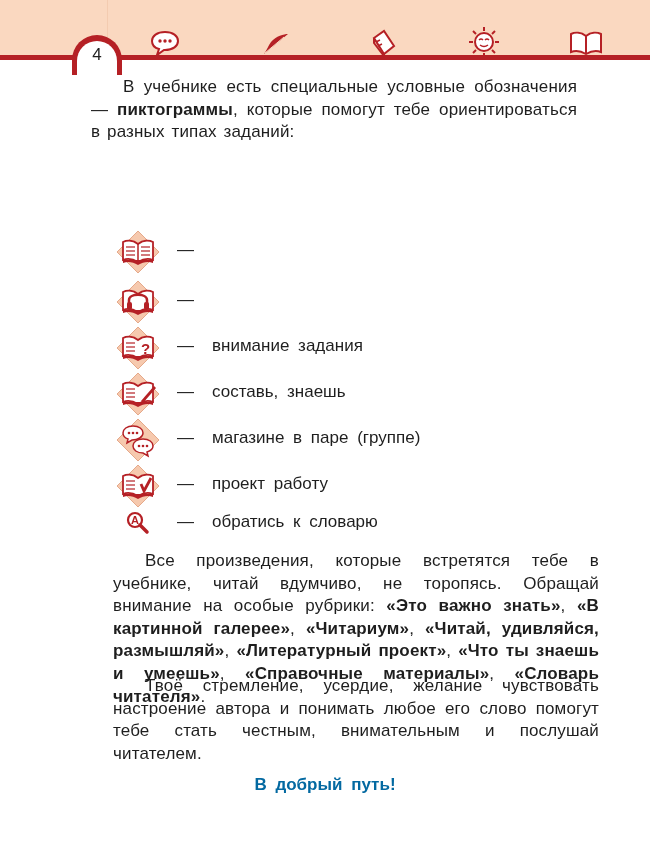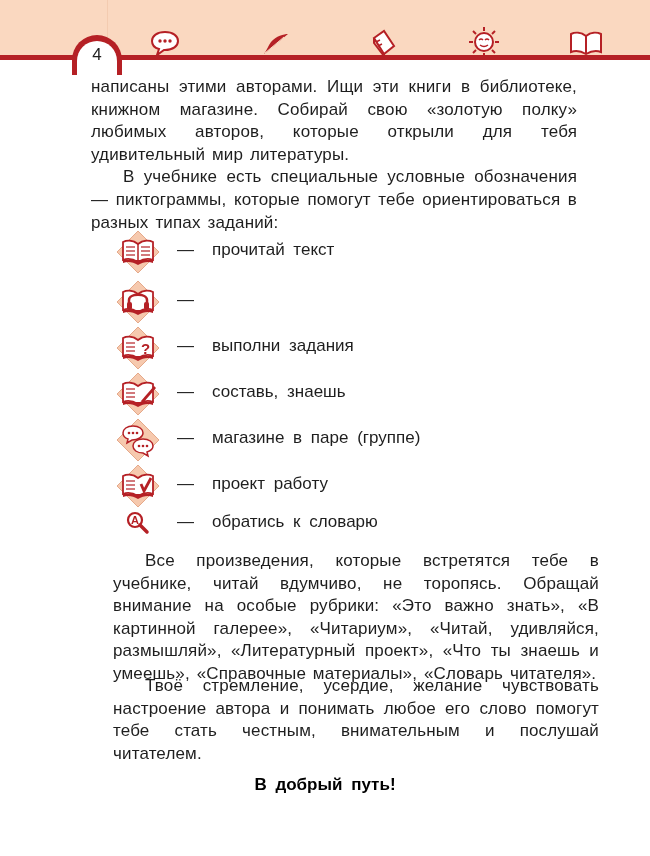--- a/index.html
+++ b/index.html
@@ -10,29 +10,29 @@
   .header-line { position:absolute; left:0; top:55px; width:650px; height:5px; background:#B52025; }
   .page-tab { position:absolute; left:72px; top:35px; width:50px; height:40px; background:#B52025; border-radius:25px 25px 0 0; }
   .page-tab-inner { position:absolute; left:77px; top:41px; width:40px; height:34px; background:#ffffff; border-radius:20px 20px 0 0; }
   .page-number { position:absolute; left:77px; top:45px; width:40px; text-align:center; font-size:17px; color:#222; }
   .hicon { position:absolute; top:28px; }
   .hicon svg { display:block; }
 
   .text { position:absolute; left:91px; width:486px; font-size:17px; line-height:22.6px; text-align:justify; letter-spacing:0.15px; word-spacing:2px; }
   .text p { margin:0; }
   .indent { text-indent:32px;margin-left:22px; }
-  b { font-weight:normal; }
+  b { font-weight:bold; }
 
   .picto-list { position:absolute; left:116px; top:230px; width:460px; }
   .picto-row { position:absolute; left:0; height:40px; width:460px; }
   .picto-icon { position:absolute; left:0; top:0; width:44px; height:44px; }
   .picto-dash { position:absolute; left:61px; top:10px; font-size:17px; }
   .picto-label { position:absolute; left:96px; top:10px; font-size:17px; word-spacing:4px; }
 
-  .farewell { position:absolute; left:0; width:650px; top:775px; text-align:center; font-size:17px; font-weight:bold; color:#000000; word-spacing:4px; }
+  .farewell { position:absolute; left:0; width:650px; top:775px; text-align:center; font-size:17px; font-weight:bold; color:#0369a1; word-spacing:4px; }
 </style>
 </head>
 <body>
 
 <div class="header">
   <div class="header-divider"></div>
 </div>
 <div class="header-line"></div>
 <div class="page-tab"></div>
 <div class="page-tab-inner"></div>
@@ -76,21 +76,20 @@
     </svg>
 </div>
 <div class="hicon" style="left:568px;top:30px;">
   <svg width="36" height="26" viewBox="0 0 36 26">
       <path d="M18 6 C13 2 7 2 3 4 L3 22 C8 20 13 21 18 24 C23 21 28 20 33 22 L33 4 C29 2 23 2 18 6z" fill="#fff" stroke="#B52025" stroke-width="2"></path>
       <line x1="18" y1="6" x2="18" y2="24" stroke="#B52025" stroke-width="2"></line>
     </svg>
 </div>
 
 <div class="text" style="top:76px;">
-  <p>написаны этими авторами. Ищи эти книги в библиотеке, книжном магазине. Собирай свою «золотую полку» любимых авторов, которые открыли для тебя удивительный мир литературы.</p>
   <p class="indent"><span>В учебнике есть специальные условные обозначения — </span><b>пиктограммы</b><span>, которые помогут тебе ориентироваться в разных типах заданий:</span></p>
 </div>
 
 <div class="picto-list">
 
   <div class="picto-row" style="top:0px;">
     <div class="picto-icon">
       <svg width="44" height="44" viewBox="0 0 44 44">
           <polygon points="22,1 43,22 22,43 1,22" fill="#F6C9AE" stroke="#e5a98a" stroke-width="1"></polygon>
           <path d="M22 14 C17 10 11 10 7 12 L7 30 C12 28 17 29 22 32 C27 29 32 28 37 30 L37 12 C33 10 27 10 22 14z" fill="#fff" stroke="#B52025" stroke-width="1.8"></path>
@@ -100,21 +99,20 @@
             <line x1="10" y1="21" x2="19" y2="21"></line>
             <line x1="10" y1="25" x2="19" y2="25"></line>
             <line x1="25" y1="17" x2="34" y2="17"></line>
             <line x1="25" y1="21" x2="34" y2="21"></line>
             <line x1="25" y1="25" x2="34" y2="25"></line>
           </g>
           <path d="M7 30 L7 33 C12 31 17 32 22 35 C27 32 32 31 37 33 L37 30" fill="#B52025"></path>
         </svg>
     </div>
     <span class="picto-dash">—</span>
-    <span class="picto-label">прочитай текст</span>
   </div>
 
   <div class="picto-row" style="top:50px;">
     <div class="picto-icon">
       <svg width="44" height="44" viewBox="0 0 44 44">
           <polygon points="22,1 43,22 22,43 1,22" fill="#F6C9AE" stroke="#e5a98a" stroke-width="1"></polygon>
           <path d="M22 14 C17 10 11 10 7 12 L7 30 C12 28 17 29 22 32 C27 29 32 28 37 30 L37 12 C33 10 27 10 22 14z" fill="#fff" stroke="#B52025" stroke-width="1.8"></path>
           <path d="M13 26 L13 20 C13 13 31 13 31 20 L31 26" fill="none" stroke="#B52025" stroke-width="2.5"></path>
           <rect x="11" y="22" width="5" height="8" rx="2" fill="#B52025"></rect>
           <rect x="28" y="22" width="5" height="8" rx="2" fill="#B52025"></rect>
@@ -132,21 +130,21 @@
           <g stroke="#B52025" stroke-width="1.2">
             <line x1="10" y1="17" x2="19" y2="17"></line>
             <line x1="10" y1="21" x2="19" y2="21"></line>
             <line x1="10" y1="25" x2="19" y2="25"></line>
           </g>
           <text x="29.5" y="28" text-anchor="middle" font-family="Liberation Sans, sans-serif" font-weight="bold" font-size="15" fill="#B52025">?</text>
           <path d="M7 30 L7 33 C12 31 17 32 22 35 C27 32 32 31 37 33 L37 30" fill="#B52025"></path>
         </svg>
     </div>
     <span class="picto-dash">—</span>
-    <span class="picto-label">выполни задания</span>
+    <span class="picto-label">внимание задания</span>
   </div>
 
   <div class="picto-row" style="top:142px;">
     <div class="picto-icon">
       <svg width="44" height="44" viewBox="0 0 44 44">
           <polygon points="22,1 43,22 22,43 1,22" fill="#F6C9AE" stroke="#e5a98a" stroke-width="1"></polygon>
           <path d="M22 14 C17 10 11 10 7 12 L7 30 C12 28 17 29 22 32 C27 29 32 28 37 30 L37 12 C33 10 27 10 22 14z" fill="#fff" stroke="#B52025" stroke-width="1.8"></path>
           <g stroke="#B52025" stroke-width="1.2">
             <line x1="10" y1="17" x2="19" y2="17"></line>
             <line x1="10" y1="21" x2="19" y2="21"></line>

